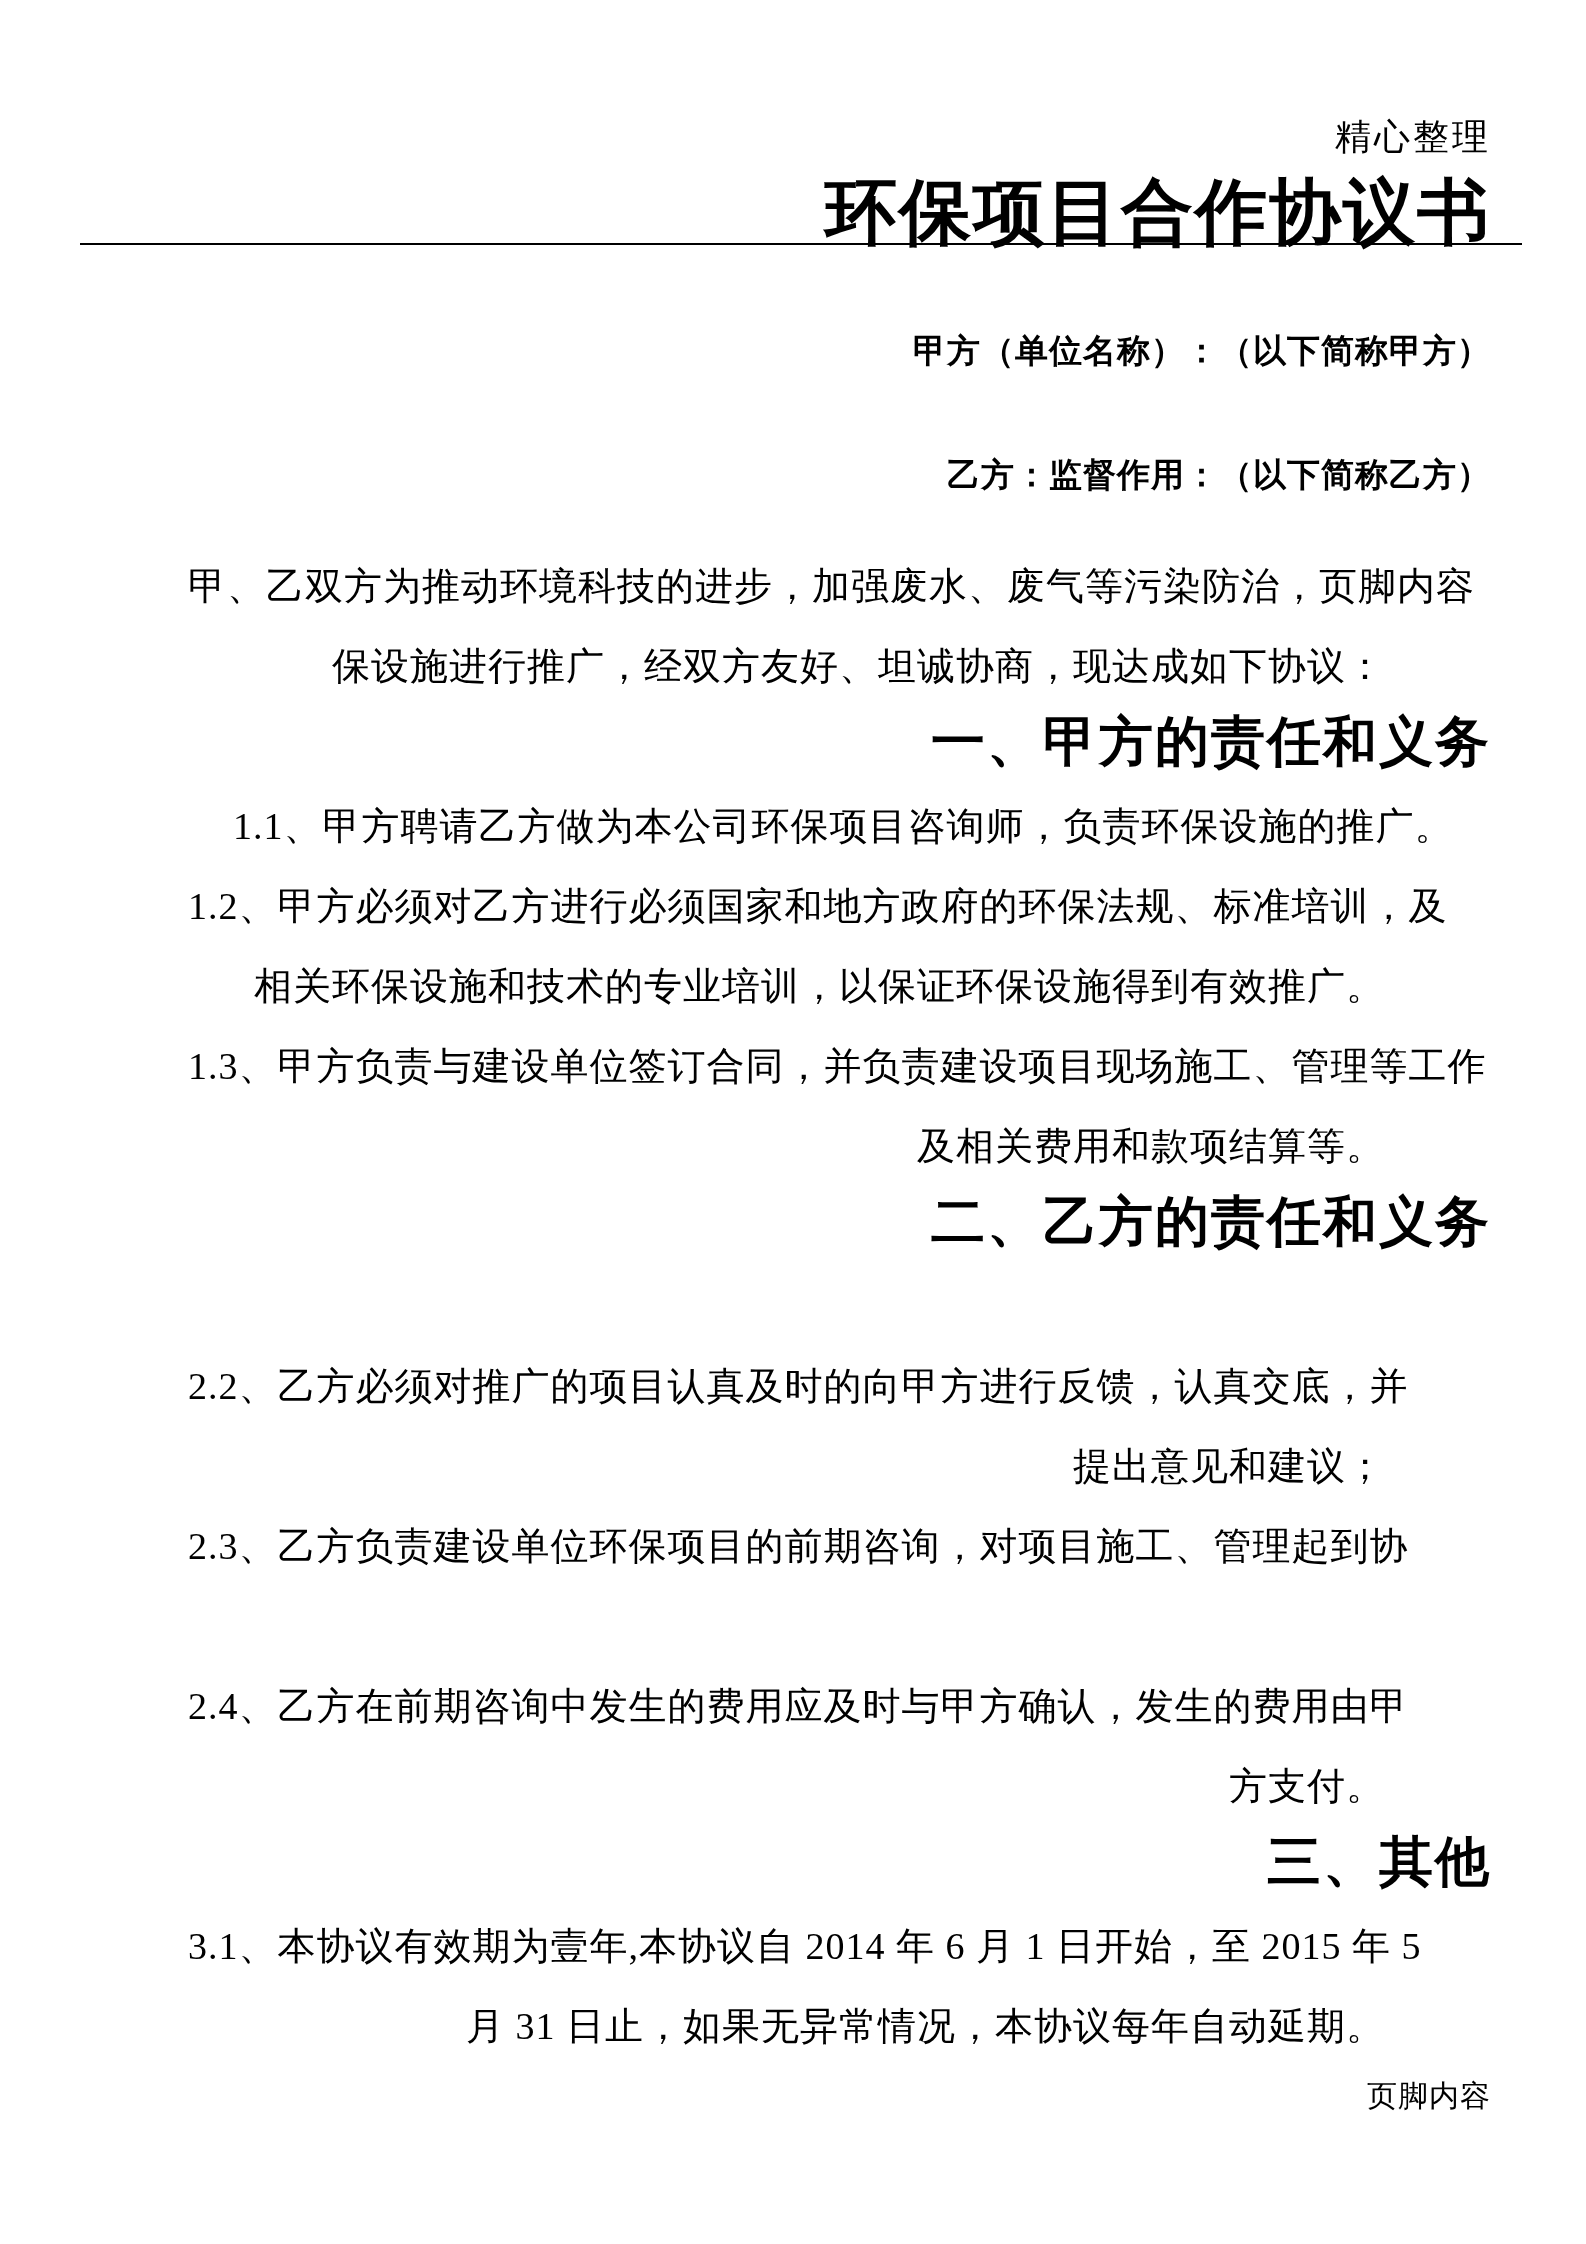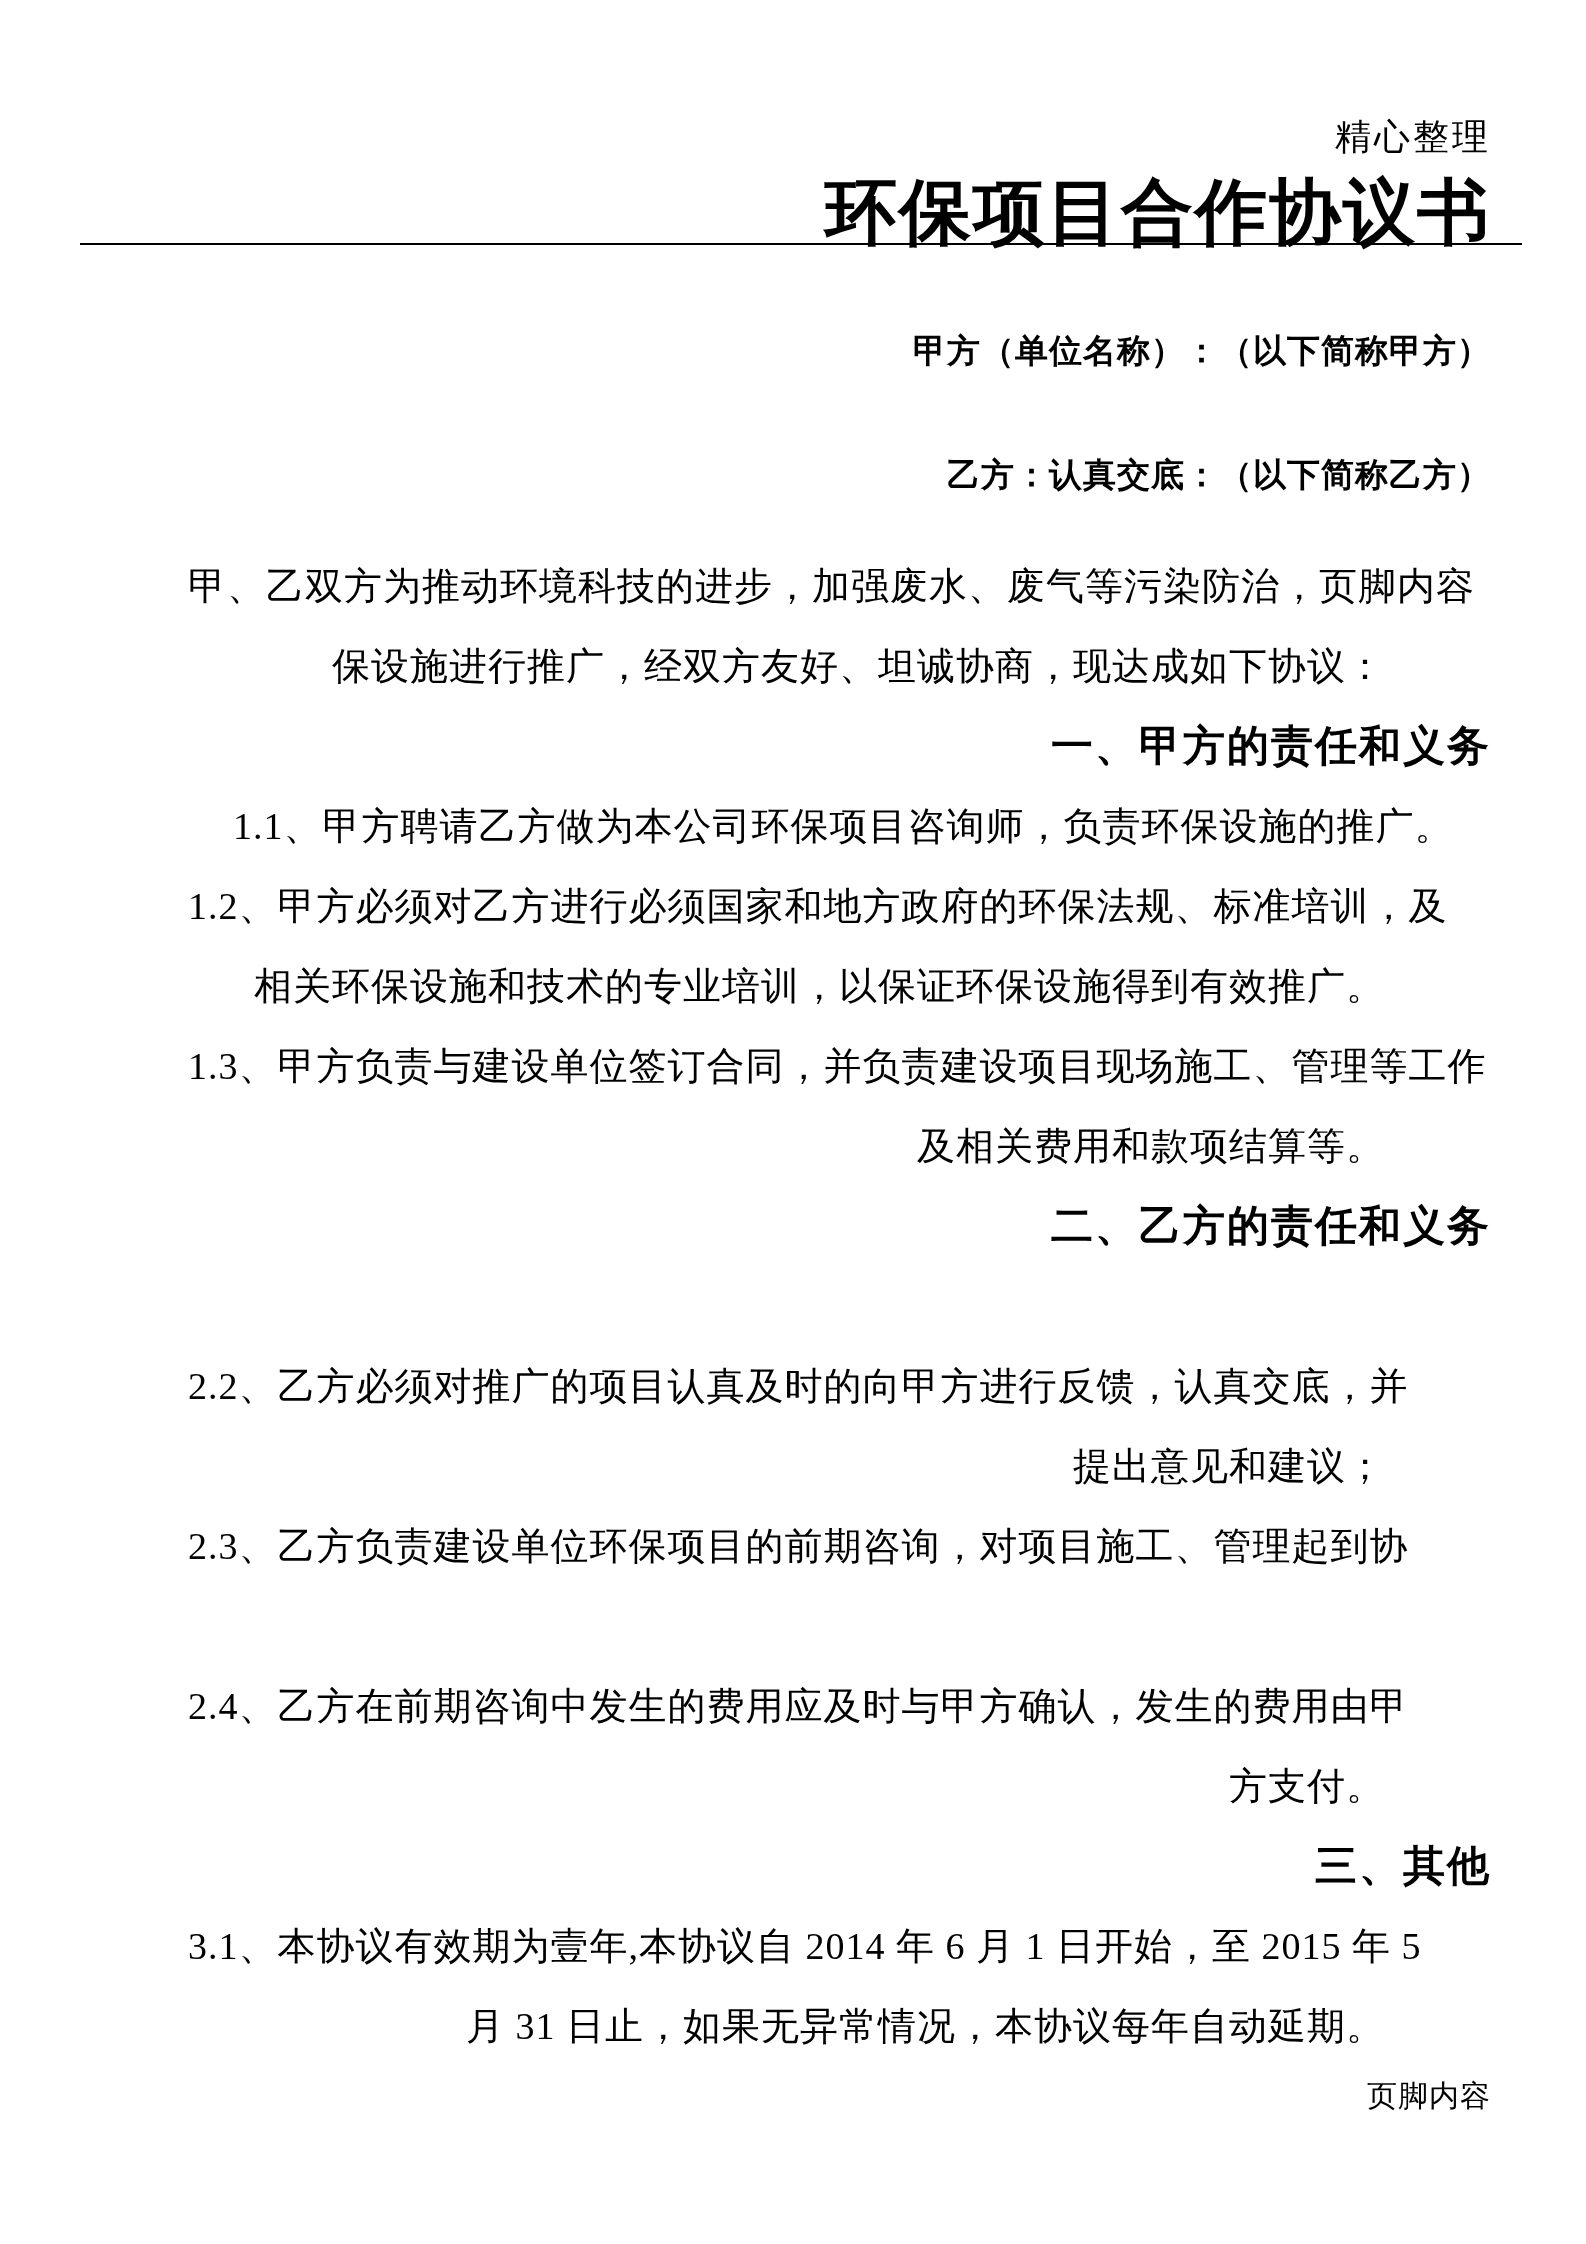--- a/index.html
+++ b/index.html
@@ -35,23 +35,23 @@
     border:0;
   }
   .party-row { font-size:33px; font-weight:bold; }
   .party-a   { top:311px; }
   .party-b   { top:435px; }
   .body-row  { font-size:38px; }
   .first     { text-align:left; padding-left:93px; }
   .indent2   { padding-left:138px; }
   .cont      { right:201px; }
   .heading-row {
-    font-family:Liberation Sans, sans-serif;
+    font-family:Liberation Mono, monospace;
     font-weight:bold;
-    font-size:42px;
+    font-size:54px;
     letter-spacing:2px;
   }
   .r0  { top:546px; }  .r1  { top:626px; }  .r2  { top:706px; }
   .r3  { top:786px; }  .r4  { top:866px; }  .r5  { top:946px; }
   .r6  { top:1026px; } .r7  { top:1106px; } .r8  { top:1186px; }
   .r9  { top:1266px; } .r10 { top:1346px; } .r11 { top:1426px; }
   .r12 { top:1506px; } .r13 { top:1586px; } .r14 { top:1666px; }
   .r15 { top:1746px; } .r16 { top:1826px; } .r17 { top:1906px; }
   .r18 { top:1986px; }
   .footer-row { top:2056px; font-size:30px; }
@@ -62,21 +62,21 @@
 <div class="page">
 
   <div class="row note-row">精心整理</div>
 
   <div class="row title-row">环保项目合作协议书</div>
 
   <div class="rule" style="background:#000000"></div>
 
   <div class="row party-row party-a">甲方（单位名称）：（以下简称甲方）</div>
 
-  <div class="row party-row party-b">乙方：认真交底：（以下简称乙方）</div>
+  <div class="row party-row party-b">乙方：监督作用：（以下简称乙方）</div>
 
   <div class="row body-row first r0">甲、乙双方为推动环境科技的进步，加强废水、废气等污染防治，页脚内容</div>
   <div class="row body-row cont r1">保设施进行推广，经双方友好、坦诚协商，现达成如下协议：</div>
 
   <div class="row heading-row r2">一、甲方的责任和义务</div>
 
   <div class="row body-row first indent2 r3">1.1、甲方聘请乙方做为本公司环保项目咨询师，负责环保设施的推广。</div>
   <div class="row body-row first r4">1.2、甲方必须对乙方进行必须国家和地方政府的环保法规、标准培训，及</div>
   <div class="row body-row cont r5">相关环保设施和技术的专业培训，以保证环保设施得到有效推广。</div>
   <div class="row body-row first r6">1.3、甲方负责与建设单位签订合同，并负责建设项目现场施工、管理等工作</div>

